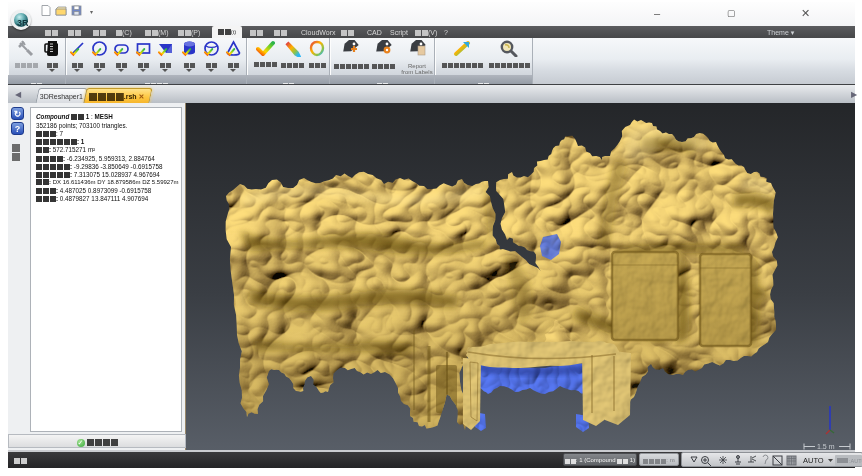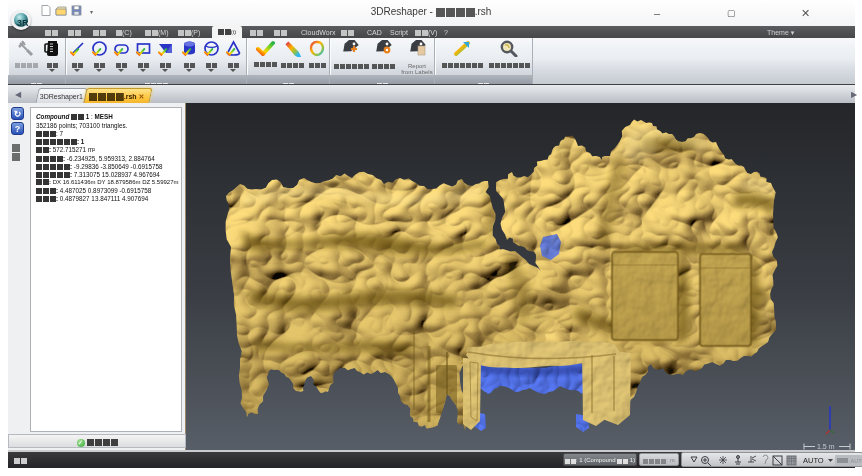--- a/index.html
+++ b/index.html
@@ -57,21 +57,20 @@
 <g fill="#fff" stroke="#8a8f96" stroke-width="0.8">
 <path d="M2,1.5 h6 l2,2 v8 h-8Z"></path>
 <path d="M16,5 l2,-2 h8 v8 h-10Z" fill="#ffe9a8"></path>
         <path d="M16,5 h10 v6 h-10Z" fill="#ffd76e"></path>
 <rect x="32" y="2" width="9" height="9" fill="#6f86c8"></rect>
         <rect x="34" y="2" width="5" height="3.5" fill="#fff"></rect>
         <rect x="34" y="7.5" width="5" height="3.5" fill="#dfe4ee"></rect>
 </g>
     </svg>
 <div class="abs" style="left:90px;top:8px;font-size:6px;color:#666">▾</div>
-<div class="abs" id="ttext">3DReshaper - <span class="zh" style="--s:9px;width:39px;height:9px"></span>.rsh</div>
 <div class="abs winbtn" style="left:654px">–</div>
 <div class="abs winbtn" style="left:727px;font-size:9px">▢</div>
 <div class="abs winbtn" style="left:801px">✕</div>
 
 <div class="abs" id="tabrow">
 <span class="rtab" style="left:37px"><span class="zh" style="--s:6px;width:13px;height:6px"></span></span>
 <span class="rtab" style="left:60px"><span class="zh" style="--s:6px;width:13px;height:6px"></span></span>
 <span class="rtab" style="left:85px"><span class="zh" style="--s:6px;width:13px;height:6px"></span></span>
 <span class="rtab" style="left:108px"><span class="zh" style="--s:6px;width:6px;height:6px"></span>(C)</span>
 <span class="rtab" style="left:137px"><span class="zh" style="--s:6px;width:13px;height:6px"></span>(M)</span>

